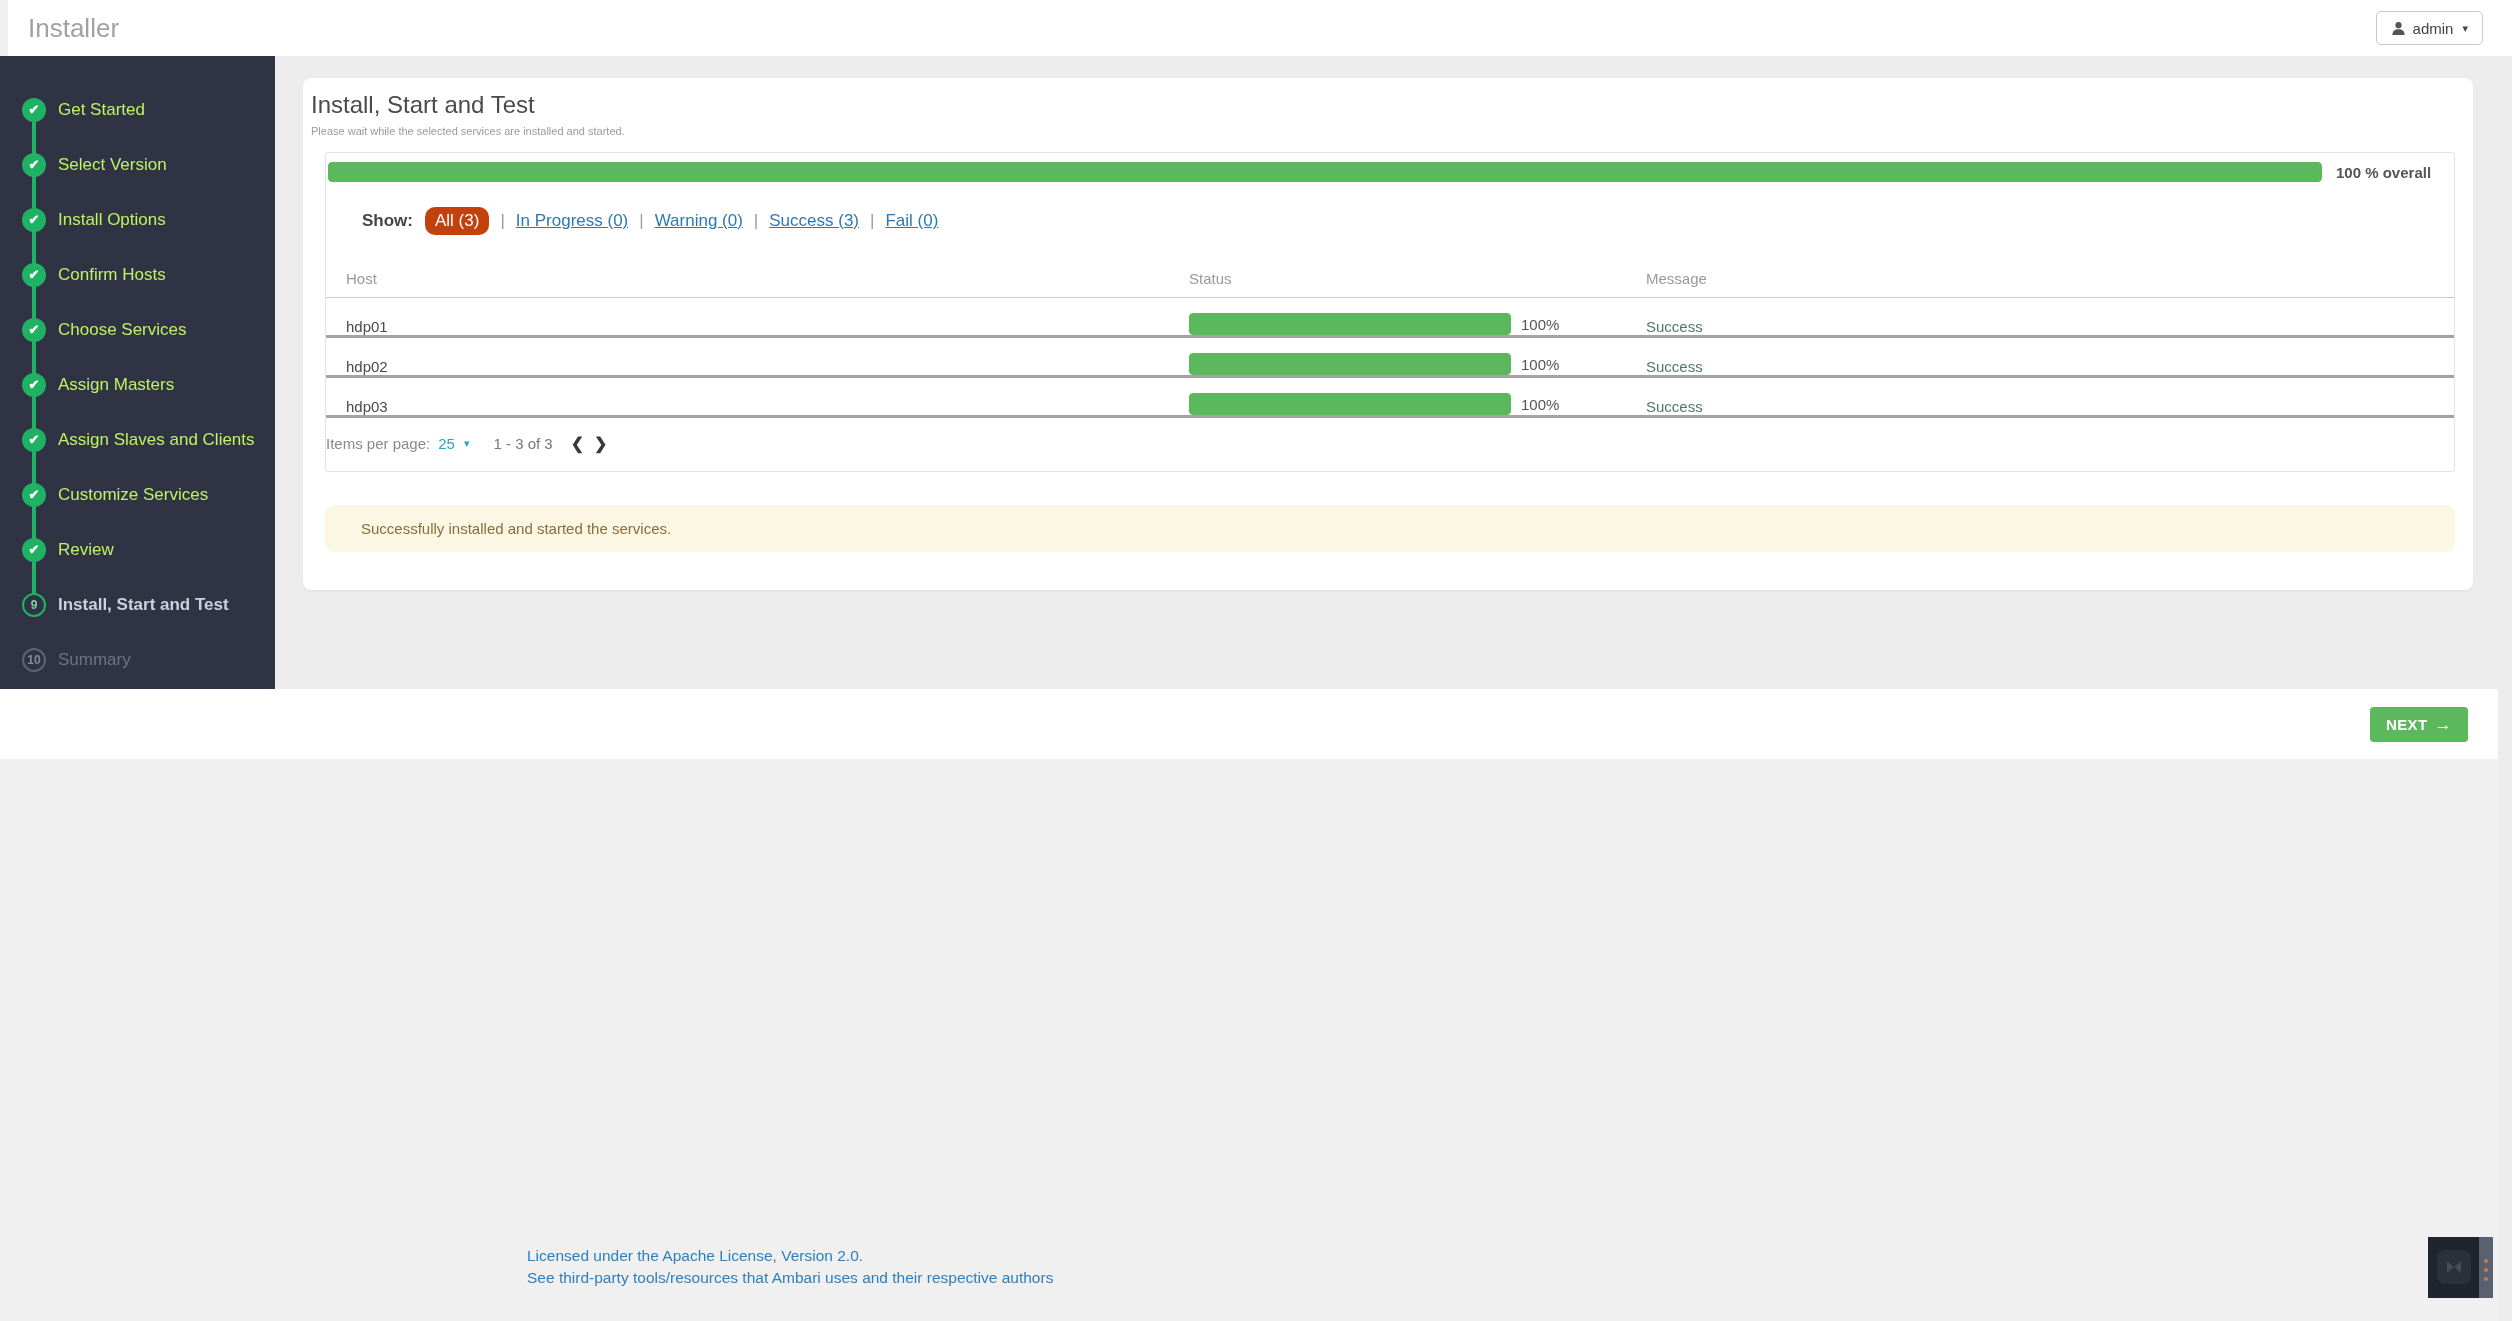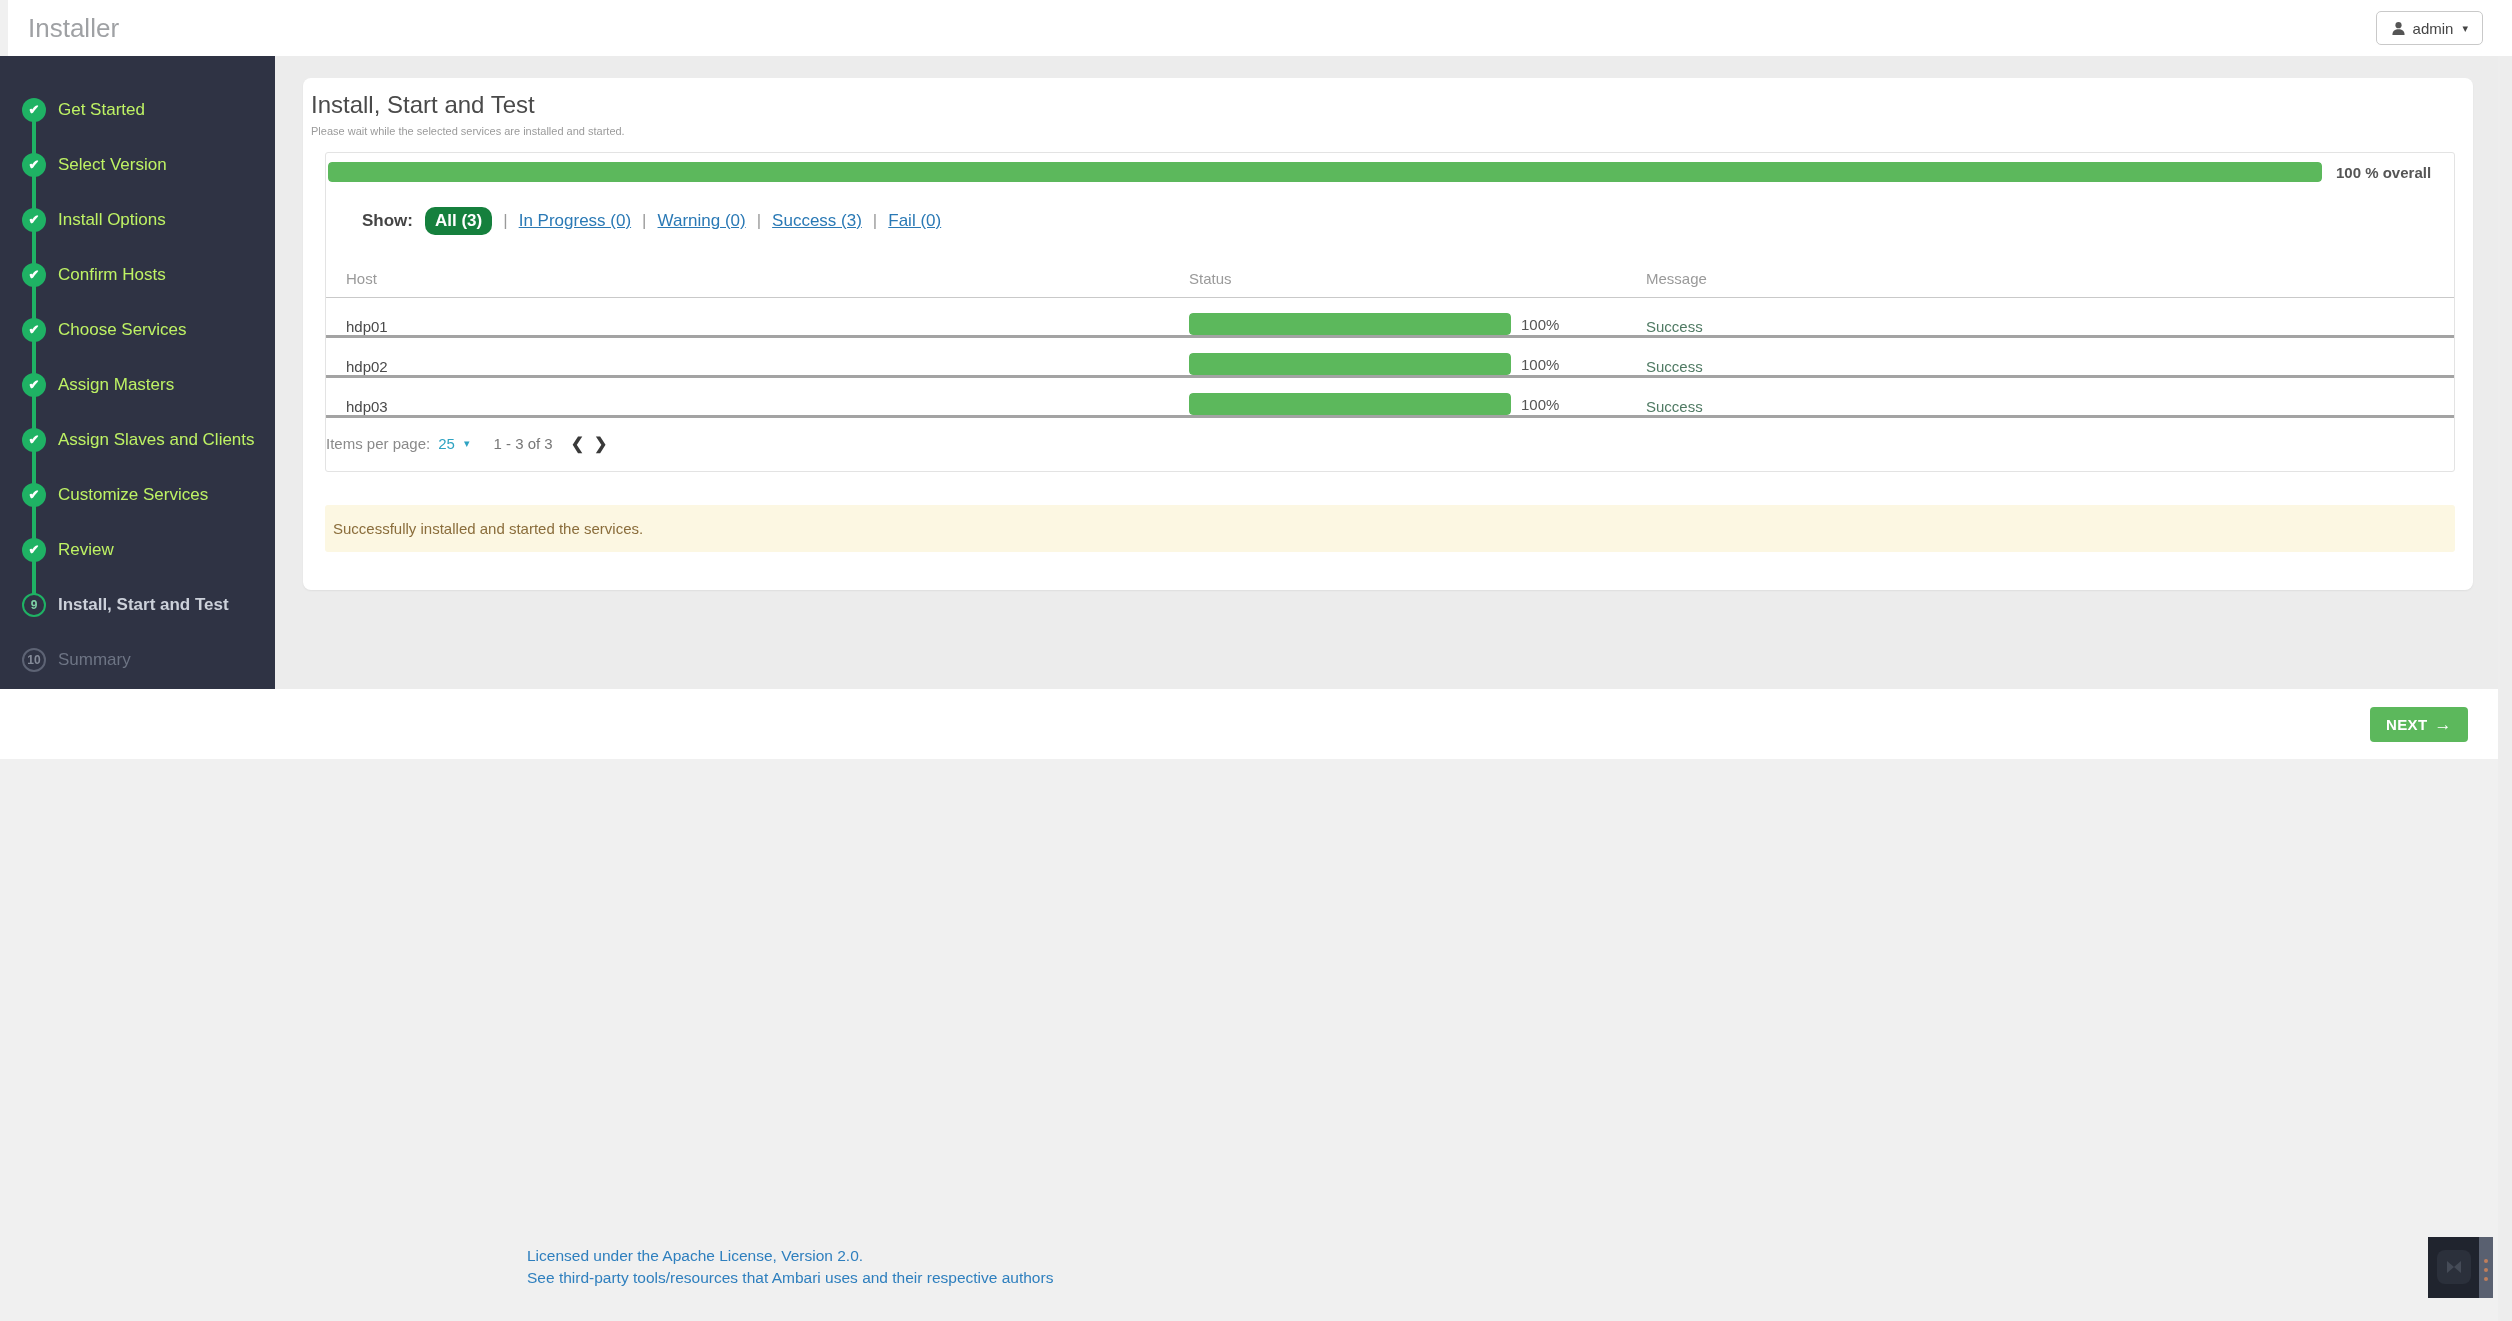--- a/index.html
+++ b/index.html
@@ -54,22 +54,22 @@
   .bar-fill{height:100%;background:#5cb85c;border-radius:4px;width:0;}
   .overall-label{margin-left:14px;width:112px;font-size:15px;font-weight:700;color:#555;white-space:nowrap;}
   
   .filter-row{display:flex;align-items:center;margin-top:8px;height:44px;padding-left:36px;font-size:17px;}
   .filter-caption{font-weight:700;color:#454545;margin-right:12px;}
   .filters{list-style:none;display:flex;align-items:center;margin:0;padding:0;}
   .filters li{display:flex;align-items:center;}
   .filters li + li::before{content:"|";color:#9a9a9a;margin:0 11px;}
   .filter-link{color:#2a79b5;text-decoration:underline;cursor:pointer;}
   .filters li.active .filter-link{
-    background:#15803d;color:#fff;text-decoration:none;
-    padding:4px 10px;border-radius:10px;font-weight:700;
+    background:#c2410c;color:#fff;text-decoration:none;
+    padding:4px 10px;border-radius:10px;font-weight:400;
   }
   
   .t-head{display:flex;align-items:flex-end;height:55px;padding:0 6px 10px 20px;box-sizing:border-box;
     border-bottom:1px solid #c9c9c9;color:#9a9a9a;font-size:15px;}
   .t-rows{margin:0;}
   .t-row{display:flex;align-items:flex-end;height:40px;box-sizing:border-box;
     padding:0 6px 0 20px;border-bottom:3px solid #a3a3a3;font-size:15px;color:#4a4a4a;}
   .col-host{width:843px;}
   .col-status{width:457px;display:flex;align-items:center;}
   .col-msg{flex:1;}
@@ -80,22 +80,22 @@
   .pagination{display:flex;align-items:center;height:51px;padding-right:6px;font-size:15px;}
   .ipp-label{color:#8a8a8a;}
   .page-size{display:flex;align-items:center;color:#2fa3c2;margin-left:8px;cursor:pointer;}
   .page-size .caret{font-size:11px;margin-left:9px;}
   .range-label{color:#777;margin-left:24px;}
   .pg-btn{color:#3a3a3a;font-size:16px;font-weight:700;cursor:pointer;margin-left:10px;}
   .pg-btn.prev{margin-left:18px;}
   
   .alert{
     position:absolute;left:22px;top:427px;width:2130px;height:47px;box-sizing:border-box;
-    background:#fcf7e2;border-radius:3px;display:flex;align-items:center;
-    padding-left:8px;color:#8a6d3b;font-size:15px;
+    background:#fcf7e2;border-radius:9px;display:flex;align-items:center;
+    padding-left:36px;color:#8a6d3b;font-size:15px;
   }
   
   .actionbar{position:absolute;top:689px;left:0;right:0;height:70px;background:#fff;}
   .next-btn{
     position:absolute;right:44px;top:18px;height:35px;padding:16px 16px;
     background:#5cb85c;border:none;border-radius:4px;color:#fff;
     font-family:inherit;font-size:15px;font-weight:700;letter-spacing:0.4px;cursor:pointer;
     display:flex;align-items:center;gap:7px;
   }
   .next-btn .arrow{font-weight:400;font-size:17px;}

